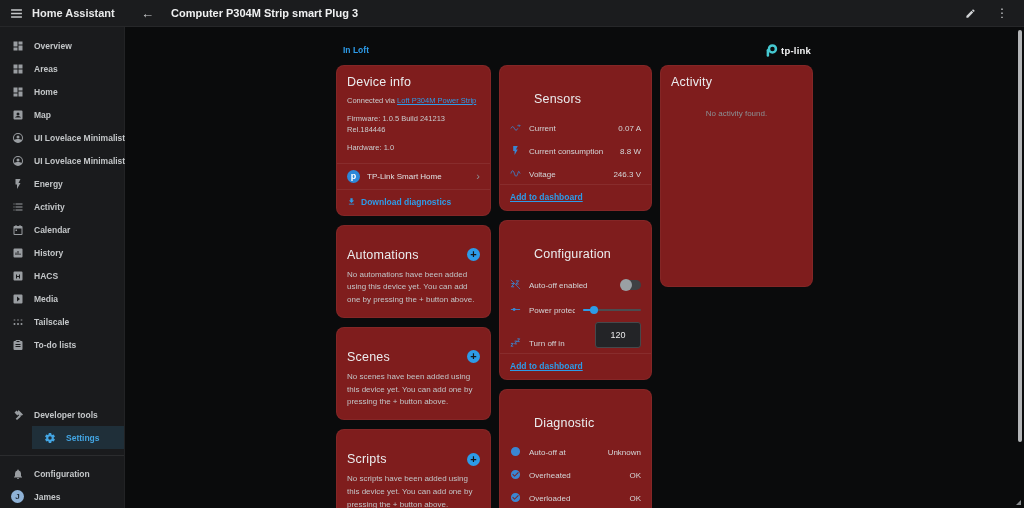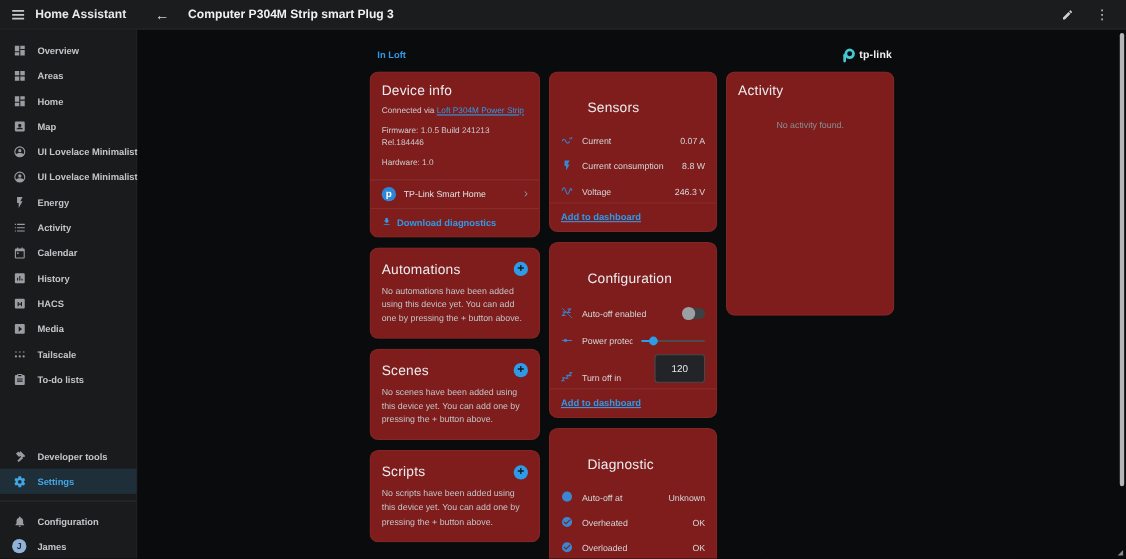--- a/index.html
+++ b/index.html
@@ -32,21 +32,21 @@
     position:absolute; top:27px; left:0; bottom:0; width:125px;
     background:#1a1b1d; display:flex; flex-direction:column;
     padding-top:7px; border-right:1px solid rgba(255,255,255,0.04);
   }
   .sb-item {
     height:23px; flex:0 0 23px; display:flex; align-items:center; gap:10px;
     padding-left:12px; color:#c3c6c8; font-size:8.5px; font-weight:700;
     cursor:pointer; white-space:nowrap;
   }
   .sb-item .sb-ico { width:12px; height:12px; color:#999da1; flex:0 0 12px; }
-  .sb-item.selected { background:rgba(61,168,232,0.14); color:#43a6e4; }
+  .sb-item.selected { background:rgba(61,168,232,0.14); color:#43a6e4;margin-left:32px; }
   .sb-item.selected .sb-ico { color:#43a6e4; }
   .sb-spacer { flex:1 1 auto; }
   .sb-divider { height:1px; background:rgba(255,255,255,0.08); margin:6px 0; flex:0 0 1px; }
   .sb-avatar {
     width:13px; height:13px; border-radius:50%; background:#8fb2d6;
     color:#24313f; font-size:8px; font-weight:700;
     display:flex; align-items:center; justify-content:center; flex:0 0 13px; margin-left:-1px;
   }
 
   
@@ -85,21 +85,21 @@
   }
   .int-label { font-size:8px; color:#dfe1e3; flex:1; }
   .int-chevron { color:#8f9296; font-size:11px; line-height:1; }
   .dl-row {
     border-top:1px solid rgba(255,255,255,0.07);
     padding:7px 10px 8px; display:flex; align-items:center; gap:5px;
     color:#2d9be8; font-size:8.5px; font-weight:700; cursor:pointer;
   }
 
   
-  .empty-card { padding:12px 10px 10px; }
+  .empty-card { padding:22px 10px 10px; }
   .empty-head { display:flex; justify-content:space-between; align-items:center; }
   .plus-btn {
     width:13px; height:13px; border-radius:50%; background:#2d9be8; color:#15161a;
     font-size:11px; font-weight:700; line-height:12px; text-align:center; cursor:pointer;
   }
   .empty-text { margin-top:7px; font-size:8px; line-height:1.6; color:#c2c5c7; }
 
   
   .rows-card .head { padding:23px 10px 3px;margin-left:24px; }
   .ent-row { display:flex; align-items:flex-end; gap:8px; padding:0 10px; height:23px; cursor:pointer; }

